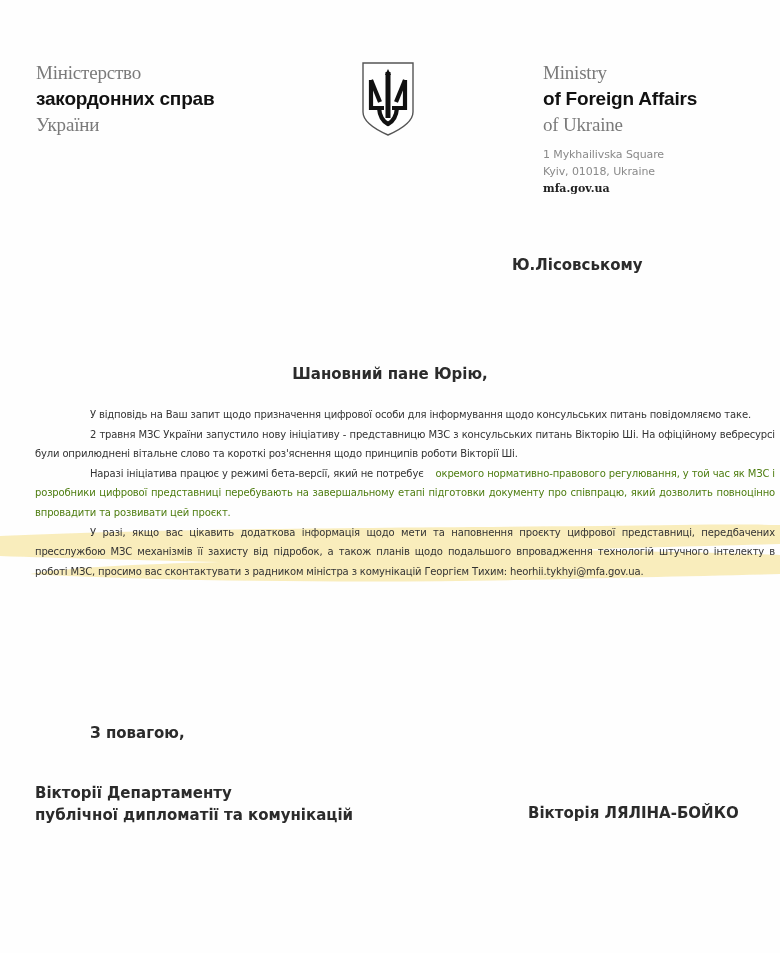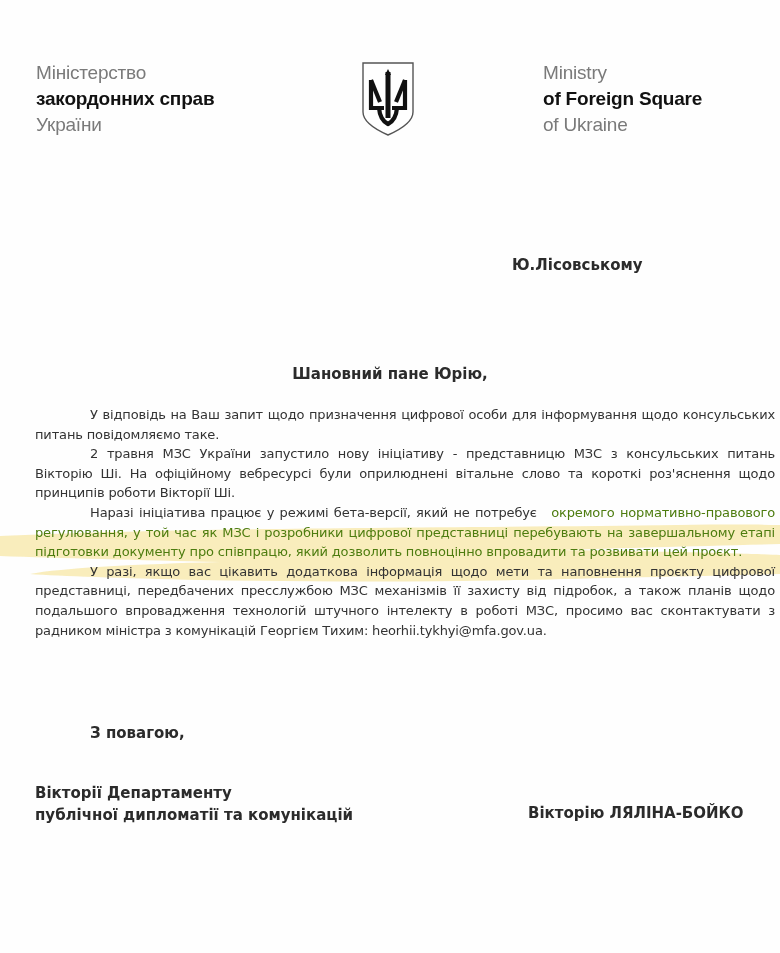--- a/index.html
+++ b/index.html
@@ -2,34 +2,34 @@
 <html><head>
   <meta charset="utf-8">
   <style>
     * { margin: 0; padding: 0; box-sizing: border-box; }
     html, body { width: 780px; height: 953px; background: #fefefe; overflow: hidden; }
     body { position: relative; font-family: "DejaVu Sans", sans-serif; color: #2a2a2a; }
 
     
     .lh-left { position: absolute; left: 36px; top: 60px; width: 500px; }
     .lh-right { position: absolute; left: 543px; top: 60px; width: 235px; }
-    .lh-name-light { font-family: Liberation Sans, sans-serif; font-size: 19px; color: #7a7a7a; line-height: 26px; font-weight: normal; letter-spacing: -0.2px; }
+    .lh-name-light { font-family: Liberation Serif, serif; font-size: 19px; color: #7a7a7a; line-height: 26px; font-weight: normal; letter-spacing: -0.2px; }
     .lh-name-bold { font-family: Liberation Sans, sans-serif; font-size: 19px; color: #111; line-height: 26px; font-weight: bold; letter-spacing: -0.2px; }
     .lh-addr { font-family: "DejaVu Sans", sans-serif; font-size: 11px; color: #8a8a8a; line-height: 17px; letter-spacing: -0.1px; }
     .lh-addr-block { margin-top: 8px; }
     .lh-web { font-family: "DejaVu Serif", serif; font-size: 11px; font-weight: bold; color: #222; line-height: 17px; }
     .lh-contacts { white-space: nowrap; }
 
     .coat { position: absolute; left: 360px; top: 60px; width: 56px; height: 78px; }
 
     
     .addressee { position: absolute; left: 512px; top: 256px; font-family: "DejaVu Sans", sans-serif; font-weight: bold; font-size: 15px; color: #2b2b2b; }
     .greeting { position: absolute; left: 0; width: 780px; top: 365px; text-align: center; font-weight: bold; font-size: 15px; color: #2b2b2b; }
 
-    .body-text { position: absolute; left: 35px; top: 405px; width: 740px; font-size: 13px; line-height: 19.6px; color: #333; text-align: justify; letter-spacing: -0.15px; }
+    .body-text { position: absolute; left: 35px; top: 405px; width: 740px; font-size: 10px; line-height: 19.6px; color: #333; text-align: justify; letter-spacing: -0.15px; }
     .para { text-indent: 55px; text-align: justify; text-align-last: left; }
     .body-text p { margin: 0; }
 
     .highlight-stroke {
       position: absolute; left: 0; top: 522px; width: 780px; height: 64px; pointer-events: none;
     }
 
     .hl { color: #4d7c0f; margin-left: 9px; }
 
     .closing { position: absolute; left: 90px; top: 724px; font-weight: bold; font-size: 15px; color: #2b2b2b; text-align: center; }
@@ -59,22 +59,27 @@
       <path d="M45 20 L36 42"></path>
 
       <path d="M19 48 Q20 60 28 64 Q36 60 37 48"></path>
     </g>
     <path d="M28 9 L25 15 L31 15 Z" fill="#111"></path>
   </svg>
 </div>
 
 <div class="lh-right">
   <div class="lh-name-light">Ministry</div>
-  <div class="lh-name-bold">of Foreign Square</div>
+  <div class="lh-name-bold">of Foreign Affairs</div>
   <div class="lh-name-light">of Ukraine</div>
+  <div class="lh-addr-block">
+    <div class="lh-addr">1 Mykhailivska Square</div>
+    <div class="lh-addr">Kyiv, 01018, Ukraine</div>
+    <div class="lh-web">mfa.gov.ua</div>
+  </div>
 </div>
 
 <div class="addressee">Ю.Лісовському</div>
 
 <div class="greeting">Шановний пане Юрію,</div>
 
 <svg class="highlight-stroke" viewBox="0 0 780 64" preserveAspectRatio="none">
   <path d="M0 14 C120 8, 300 6, 600 4 C680 3, 740 2, 780 3 L780 22 C700 24, 620 26, 560 28 C700 30, 760 32, 780 33 L780 52 C700 54, 600 56, 520 58 C420 60, 320 60, 200 58 C120 56, 60 54, 30 52 C60 46, 140 42, 220 40 C140 38, 60 36, 0 34 Z" fill="#f7e7a6" opacity="0.75"></path>
 </svg>
 
@@ -83,13 +88,13 @@
   <p class="para">2 травня МЗС України запустило нову ініціативу - представницю МЗС з консульських питань Вікторію Ші. На офіційному вебресурсі були оприлюднені вітальне слово та короткі роз'яснення щодо принципів роботи Вікторії Ші.</p>
   <p class="para"><span>Наразі ініціатива працює у режимі бета-версії, який не потребує </span><span class="hl">окремого нормативно-правового регулювання, у той час як МЗС і розробники цифрової представниці перебувають на завершальному етапі підготовки документу про співпрацю, який дозволить повноцінно впровадити та розвивати цей проєкт.</span></p>
   <p class="para">У разі, якщо вас цікавить додаткова інформація щодо мети та наповнення проєкту цифрової представниці, передбачених пресслужбою МЗС механізмів її захисту від підробок, а також планів щодо подальшого впровадження технологій штучного інтелекту в роботі МЗС, просимо вас сконтактувати з радником міністра з комунікацій Георгієм Тихим: heorhii.tykhyi@mfa.gov.ua.</p>
 </div>
 
 <div class="closing">З повагою,</div>
 <div class="sig-title">
   <div>Вікторії Департаменту</div>
   <div>публічної дипломатії та комунікацій</div>
 </div>
-<div class="sig-name">Вікторію ЛЯЛІНА-БОЙКО</div>
+<div class="sig-name">Вікторія ЛЯЛІНА-БОЙКО</div>
 
 </body></html>

